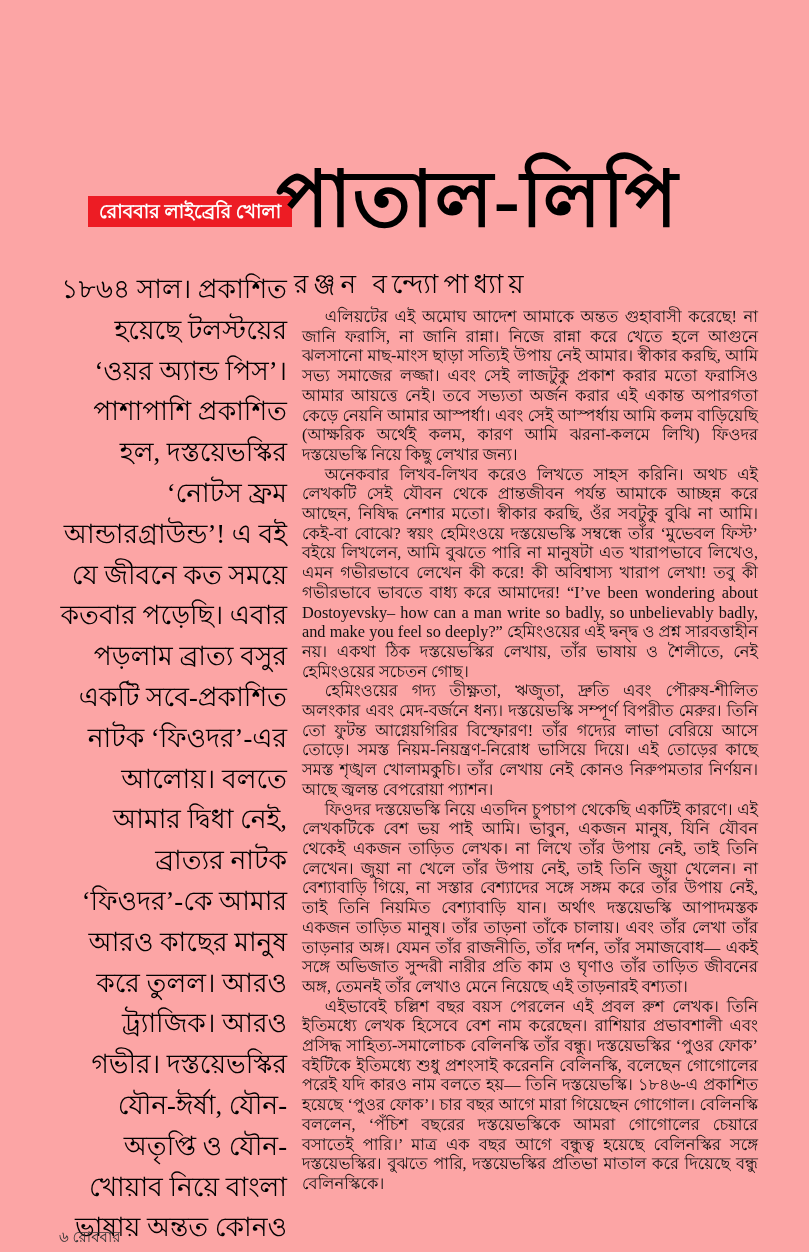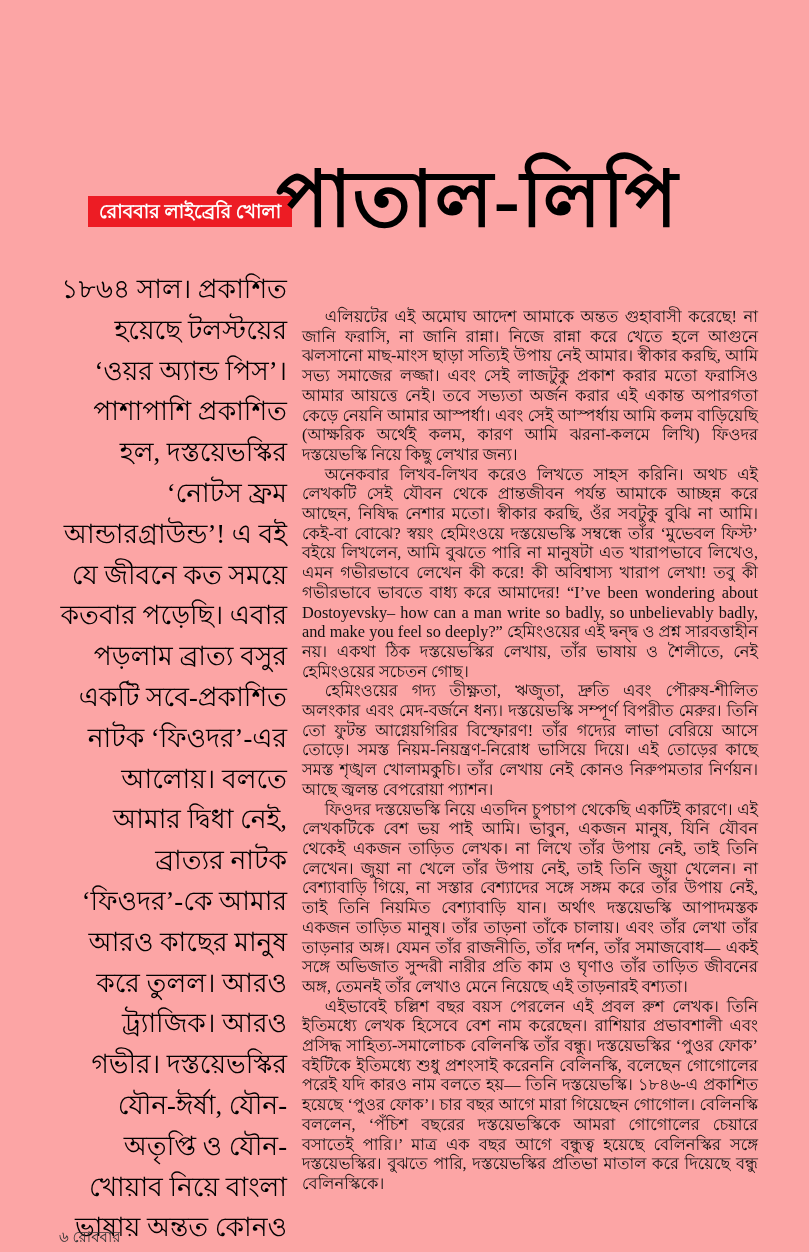--- a/index.html
+++ b/index.html
@@ -90,20 +90,21 @@
 <body>
 
 <div class="page">
 
   <div class="section-badge">
     <span>রোববার লাইব্রেরি খোলা</span>
   </div>
 
   <h1 class="headline" style="margin:0; font-weight:bold;">পাতাল-লিপি</h1>
 
+  <div class="author">রঞ্জন বন্দ্যোপাধ্যায়</div>
 
   <div class="sidebar">১৮৬৪ সাল। প্রকাশিত হয়েছে টলস্টয়ের ‘ওয়র অ্যান্ড পিস’। পাশাপাশি প্রকাশিত হল, দস্তয়েভস্কির ‘নোটস ফ্রম আন্ডারগ্রাউন্ড’! এ বই যে জীবনে কত সময়ে কতবার পড়েছি। এবার পড়লাম ব্রাত্য বসুর একটি সবে-প্রকাশিত নাটক ‘ফিওদর’-এর আলোয়। বলতে আমার দ্বিধা নেই, ব্রাত্যর নাটক ‘ফিওদর’-কে আমার আরও কাছের মানুষ করে তুলল। আরও ট্র্যাজিক। আরও গভীর। দস্তয়েভস্কির যৌন-ঈর্ষা, যৌন-অতৃপ্তি ও যৌন-খোয়াব নিয়ে বাংলা ভাষায় অন্তত কোনও লেখা মনে পড়ছে না। ব্রাত্যর নাটকে এই ব্যাপারটা বেশ টগবগে, জ্যান্ত হয়ে উঠেছে।</div>
 
   <div class="article">
     <p>এলিয়টের এই অমোঘ আদেশ আমাকে অন্তত গুহাবাসী করেছে! না জানি ফরাসি, না জানি রান্না। নিজে রান্না করে খেতে হলে আগুনে ঝলসানো মাছ-মাংস ছাড়া সত্যিই উপায় নেই আমার। স্বীকার করছি, আমি সভ্য সমাজের লজ্জা। এবং সেই লাজটুকু প্রকাশ করার মতো ফরাসিও আমার আয়ত্তে নেই। তবে সভ্যতা অর্জন করার এই একান্ত অপারগতা কেড়ে নেয়নি আমার আস্পর্ধা। এবং সেই আস্পর্ধায় আমি কলম বাড়িয়েছি (আক্ষরিক অর্থেই কলম, কারণ আমি ঝরনা-কলমে লিখি) ফিওদর দস্তয়েভস্কি নিয়ে কিছু লেখার জন্য।</p>
     <p>অনেকবার লিখব-লিখব করেও লিখতে সাহস করিনি। অথচ এই লেখকটি সেই যৌবন থেকে প্রান্তজীবন পর্যন্ত আমাকে আচ্ছন্ন করে আছেন, নিষিদ্ধ নেশার মতো। স্বীকার করছি, ওঁর সবটুকু বুঝি না আমি। কেই-বা বোঝে? স্বয়ং হেমিংওয়ে দস্তয়েভস্কি সম্বন্ধে তাঁর ‘মুভেবল ফিস্ট’ বইয়ে লিখলেন, আমি বুঝতে পারি না মানুষটা এত খারাপভাবে লিখেও, এমন গভীরভাবে লেখেন কী করে! কী অবিশ্বাস্য খারাপ লেখা! তবু কী গভীরভাবে ভাবতে বাধ্য করে আমাদের! “I’ve been wondering about Dostoyevsky– how can a man write so badly, so unbelievably badly, and make you feel so deeply?” হেমিংওয়ের এই দ্বন্দ্ব ও প্রশ্ন সারবত্তাহীন নয়। একথা ঠিক দস্তয়েভস্কির লেখায়, তাঁর ভাষায় ও শৈলীতে, নেই হেমিংওয়ের সচেতন গোছ।</p>
     <p>হেমিংওয়ের গদ্য তীক্ষ্ণতা, ঋজুতা, দ্রুতি এবং পৌরুষ-শীলিত অলংকার এবং মেদ-বর্জনে ধন্য। দস্তয়েভস্কি সম্পূর্ণ বিপরীত মেরুর। তিনি তো ফুটন্ত আগ্নেয়গিরির বিস্ফোরণ! তাঁর গদ্যের লাভা বেরিয়ে আসে তোড়ে। সমস্ত নিয়ম-নিয়ন্ত্রণ-নিরোধ ভাসিয়ে দিয়ে। এই তোড়ের কাছে সমস্ত শৃঙ্খল খোলামকুচি। তাঁর লেখায় নেই কোনও নিরুপমতার নির্ণয়ন। আছে জ্বলন্ত বেপরোয়া প্যাশন।</p>
     <p>ফিওদর দস্তয়েভস্কি নিয়ে এতদিন চুপচাপ থেকেছি একটিই কারণে। এই লেখকটিকে বেশ ভয় পাই আমি। ভাবুন, একজন মানুষ, যিনি যৌবন থেকেই একজন তাড়িত লেখক। না লিখে তাঁর উপায় নেই, তাই তিনি লেখেন। জুয়া না খেলে তাঁর উপায় নেই, তাই তিনি জুয়া খেলেন। না বেশ্যাবাড়ি গিয়ে, না সস্তার বেশ্যাদের সঙ্গে সঙ্গম করে তাঁর উপায় নেই, তাই তিনি নিয়মিত বেশ্যাবাড়ি যান। অর্থাৎ দস্তয়েভস্কি আপাদমস্তক একজন তাড়িত মানুষ। তাঁর তাড়না তাঁকে চালায়। এবং তাঁর লেখা তাঁর তাড়নার অঙ্গ। যেমন তাঁর রাজনীতি, তাঁর দর্শন, তাঁর সমাজবোধ— একই সঙ্গে অভিজাত সুন্দরী নারীর প্রতি কাম ও ঘৃণাও তাঁর তাড়িত জীবনের অঙ্গ, তেমনই তাঁর লেখাও মেনে নিয়েছে এই তাড়নারই বশ্যতা।</p>
     <p>এইভাবেই চল্লিশ বছর বয়স পেরলেন এই প্রবল রুশ লেখক। তিনি ইতিমধ্যে লেখক হিসেবে বেশ নাম করেছেন। রাশিয়ার প্রভাবশালী এবং প্রসিদ্ধ সাহিত্য-সমালোচক বেলিনস্কি তাঁর বন্ধু। দস্তয়েভস্কির ‘পুওর ফোক’ বইটিকে ইতিমধ্যে শুধু প্রশংসাই করেননি বেলিনস্কি, বলেছেন গোগোলের পরেই যদি কারও নাম বলতে হয়— তিনি দস্তয়েভস্কি। ১৮৪৬-এ প্রকাশিত হয়েছে ‘পুওর ফোক’। চার বছর আগে মারা গিয়েছেন গোগোল। বেলিনস্কি বললেন, ‘পঁচিশ বছরের দস্তয়েভস্কিকে আমরা গোগোলের চেয়ারে বসাতেই পারি।’ মাত্র এক বছর আগে বন্ধুত্ব হয়েছে বেলিনস্কির সঙ্গে দস্তয়েভস্কির। বুঝতে পারি, দস্তয়েভস্কির প্রতিভা মাতাল করে দিয়েছে বন্ধু বেলিনস্কিকে।</p>
 

